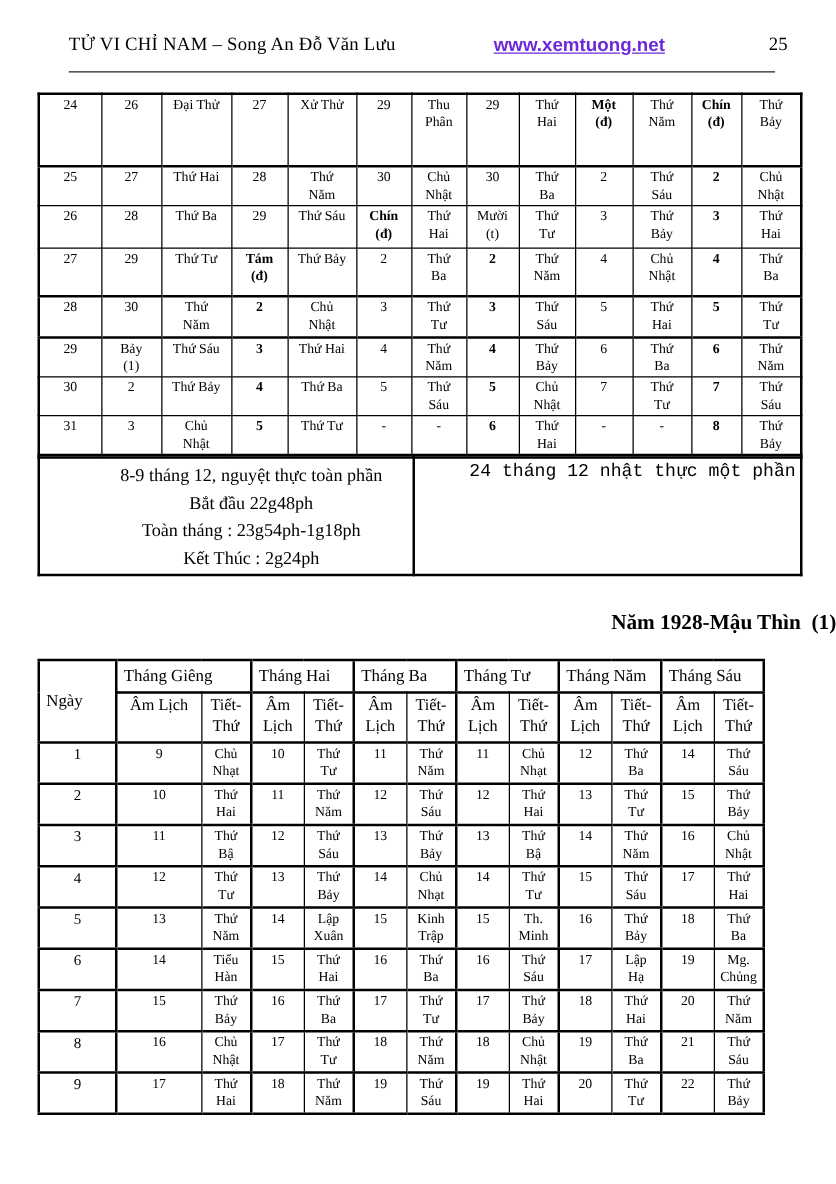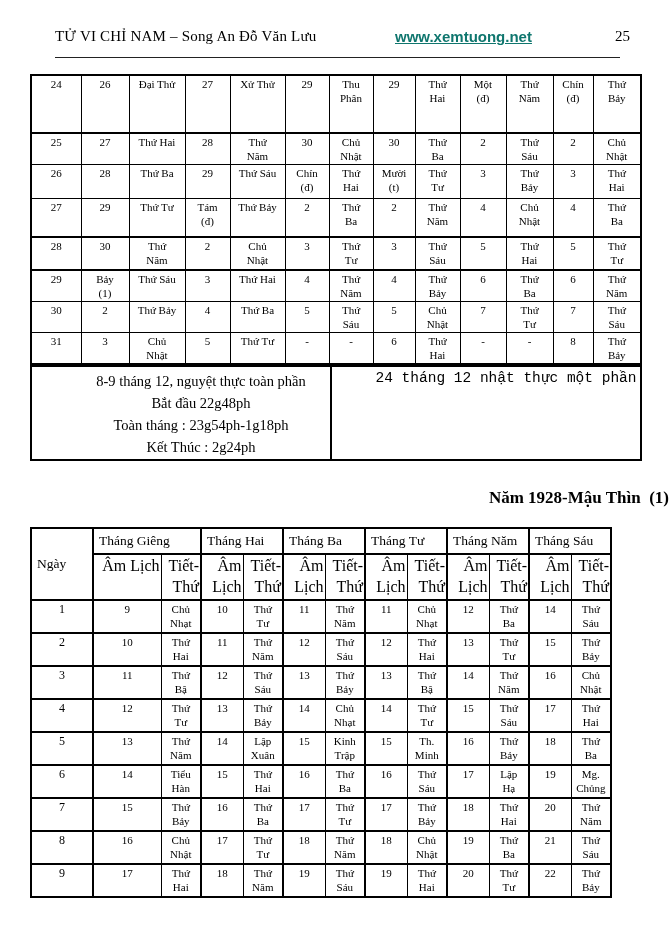--- a/index.html
+++ b/index.html
@@ -4,42 +4,42 @@
 <style>
   html,body{margin:0;padding:0;background:#fff;}
   body{width:669px;height:947px;overflow:hidden;color:#000;
        font-family:"Liberation Serif",serif;}
   .page{position:relative;width:669px;height:947px;}
 
   
   .header{display:flex;align-items:flex-start;padding:28px 20px 0 55px;}
   .title{width:340px;font-size:15px;letter-spacing:.2px;}
   .link{width:168px;font-family:"Liberation Sans",sans-serif;font-weight:bold;
-        font-size:15px;color:#0f766e;text-decoration:underline;cursor:pointer;}
+        font-size:15px;color:#6d28d9;text-decoration:underline;cursor:pointer;}
   .pageno{margin-left:52px;font-size:15px;}
   .divider{margin:12px 0 0 55px;width:565px;border-top:1.5px solid #222;}
 
   
   table{border-collapse:collapse;table-layout:fixed;}
   td,th{padding:1px 1px;overflow:hidden;}
 
   
   .t-top{margin:16px 4px 0 30px;width:610px;border:2px solid #000;}
   .t-top td{border:1px solid #000;vertical-align:top;text-align:center;
             font-size:11px;line-height:1.28;white-space:pre-line;}
   .t-top tr:nth-child(1){height:58px;}
   .t-top tr:nth-child(2){height:30px;}
   .t-top tr:nth-child(3){height:34px;}
   .t-top tr:nth-child(4){height:38px;}
   .t-top tr:nth-child(5){height:33px;}
   .t-top tr:nth-child(6){height:30px;}
   .t-top tr:nth-child(7){height:30px;}
   .t-top tr:nth-child(8){height:29px;}
   .t-top tr.thick td{border-bottom-width:2px;}
-  .lg{font-size:15px;line-height:1.25;}
+  .lg{font-size:15px;line-height:1.25;font-weight:bold;}
   .md{font-size:12.5px;}
   .b{font-weight:bold;}
   .mid{vertical-align:middle;}
 
   
   .t-note{margin:0 0 0 30px;width:610px;border:2px solid #000;}
   .t-note td{border:2px solid #000;vertical-align:top;text-align:center;
              font-size:14.5px;padding-left:41px;}
   .t-note .note-left{height:88px;padding-top:3px;}
   .t-note .note-left div{line-height:22px;}
@@ -50,21 +50,21 @@
                 white-space:pre;text-align:right;}
 
   
   .t-bottom{margin:19px 0 0 30px;width:580px;border:2px solid #000;}
   .t-bottom td,.t-bottom th{border:1px solid #000;border-top-width:2px;
       border-bottom-width:2px;font-weight:normal;vertical-align:top;
       text-align:center;font-size:11px;line-height:1.3;white-space:pre-line;}
   .t-bottom .gl{border-left-width:2px;}
   .t-bottom thead tr:nth-child(1) th{font-size:13.5px;text-align:left;
       padding-left:5px;height:22px;vertical-align:middle;white-space:nowrap;}
-  .t-bottom thead tr:nth-child(2) th{font-size:16px;height:36px;text-align:right;}
+  .t-bottom thead tr:nth-child(2) th{font-size:13px;height:36px;}
   .t-bottom tbody tr{height:33px;}
   .t-bottom td.day{font-size:12px;}
 </style>
 </head>
 <body>
 
 <div class="page">
 
   <div class="header">
     <span class="title">TỬ VI CHỈ NAM – Song An Đỗ Văn Lưu</span>

